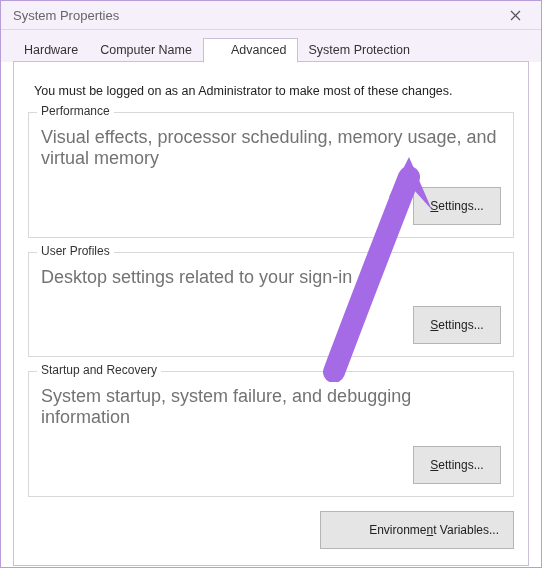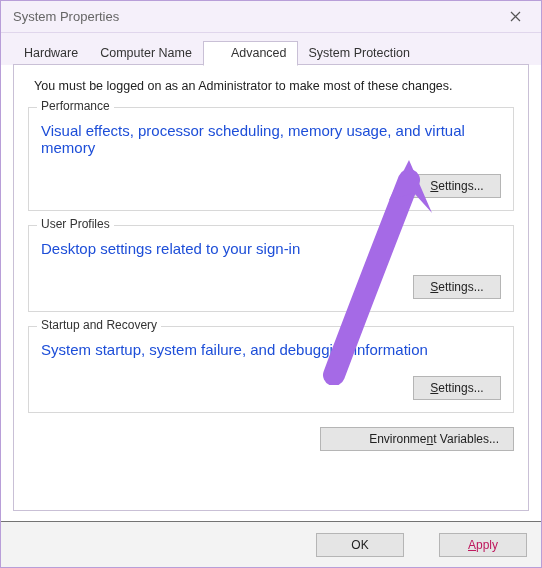--- a/index.html
+++ b/index.html
@@ -79,49 +79,49 @@
     margin: 0 12px 10px 12px;
     border: 1px solid #c9c0d6;
     border-top: none;
     background: #fff;
     padding: 14px 14px 16px 14px;
     position: relative;
   }
   .intro {
     font-size: 12.5px;
     color: #222;
-    margin: 0 4px 14px 6px;
+    margin: 8px 4px 14px 6px;
   }
   .group {
     position: relative;
     border: 1px solid #d8d8d8;
     margin: 0 0 14px 0;
     padding: 14px 12px 12px 12px;
   }
   .group-legend {
     position: absolute;
     top: -9px;
     left: 8px;
     background: #fff;
     padding: 0 4px;
     font-size: 12px;
     color: #333;
   }
   .group-desc {
-    font-size: 15px;
-    color: #1d4ed8;
+    font-size: 18px;
+    color: #737373;
     margin-bottom: 18px;
   }
   .btnrow {
     display: flex;
     justify-content: flex-end;
   }
   button.winbtn {
     min-width: 88px;
-    height: 24px;
+    height: 38px;
     font-family: inherit;
     font-size: 12px;
     background: #e5e5e5;
     border: 1px solid #b5b5b5;
     padding: 0 14px;
     color: #222;
     cursor: default;
   }
   button.winbtn.wide { min-width: 160px; padding-left: 48px; }
   button.winbtn:disabled { color: #be185d; margin-left: 27px; }

